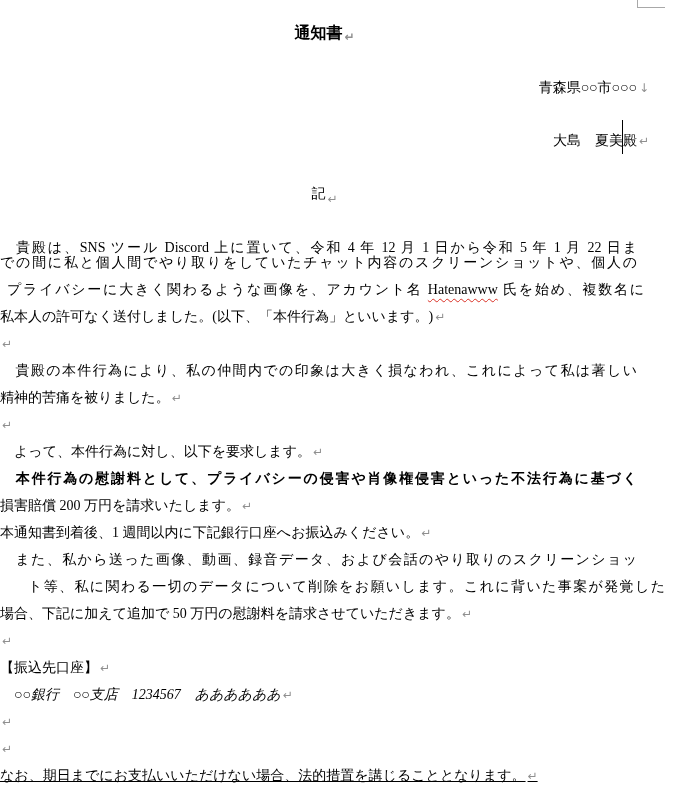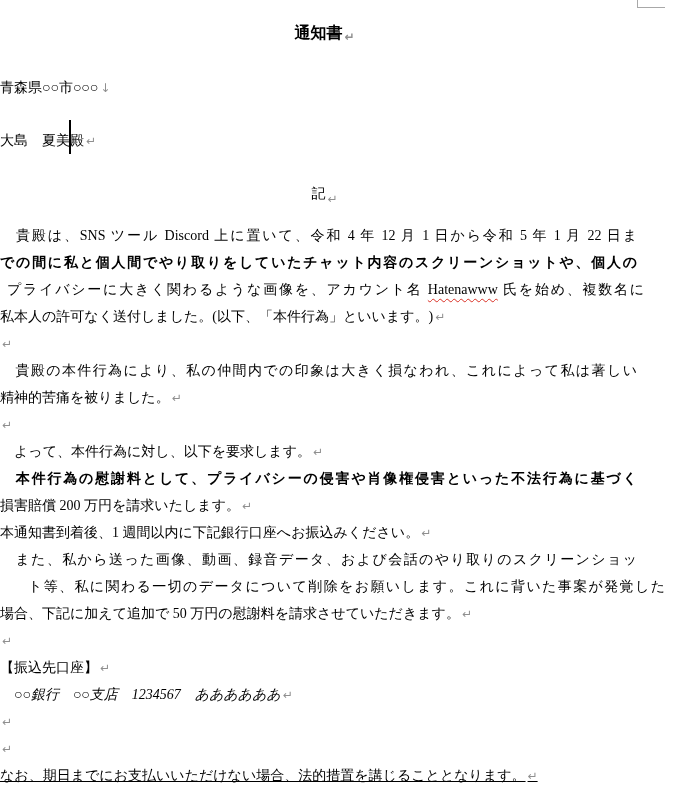--- a/index.html
+++ b/index.html
@@ -20,21 +20,21 @@
     position: absolute;
     left: 0;
     width: 637px;
     height: 27px;
     line-height: 27px;
     font-size: 14px;
     white-space: pre;
   }
   .line.bold { font-weight: bold; }
   .line.center { text-align: center; }
-  .line.right  { text-align: left; width: 649px; }
+  .line.right  { text-align: right; width: 649px; }
   .line.fill {
     white-space: normal;
     text-align: justify;
     text-align-last: justify;
     overflow: hidden;
   }
   .txt { position: relative; }
   .mark {
     font-family: "DejaVu Sans", sans-serif;
     font-size: 12px;
@@ -88,22 +88,22 @@
 </style>
 </head>
 <body>
 
 <div id="page">
   <div id="lines">
       <div class="line center bold" style="top: 19px; font-size: 16px;"><span class="txt"><span>通知書</span><span class="mark mark-after">↵</span></span></div>
       <div class="line right" style="top: 74px;"><span class="txt"><span>青森県○○市○○○</span></span><span class="mark">↓</span></div>
       <div class="line right" style="top: 127px;"><span class="txt"><span>大島　夏美</span><span class="caret-anchor"><span class="caret-bar" style="background: rgb(0, 0, 0);"></span></span><span>殿</span></span><span class="mark">↵</span></div>
       <div class="line center" style="top: 180px;"><span class="txt"><span>記</span><span class="mark mark-after">↵</span></span></div>
-      <div class="line fill" style="top: 222px;"><span class="txt"><span>　貴殿は、SNS ツール Discord 上に置いて、令和 4 年 12 月 1 日から令和 5 年 1 月 22 日ま</span></span></div>
-      <div class="line fill" style="top: 249px; font-weight: bold;"><span class="txt"><span>での間に私と個人間でやり取りをしていたチャット内容のスクリーンショットや、個人の</span></span></div>
+      <div class="line fill" style="top: 234px;"><span class="txt"><span>　貴殿は、SNS ツール Discord 上に置いて、令和 4 年 12 月 1 日から令和 5 年 1 月 22 日ま</span></span></div>
+      <div class="line fill" style="top: 249px;"><span class="txt"><span>での間に私と個人間でやり取りをしていたチャット内容のスクリーンショットや、個人の</span></span></div>
       <div class="line fill" style="top: 276px; margin-left: 7px;"><span class="txt"><span>プライバシーに大きく関わるような画像を、アカウント名 </span><span class="spell">Hatenawww</span><span> 氏を始め、複数名に</span></span></div>
       <div class="line" style="top: 303px;"><span class="txt"><span>私本人の許可なく送付しました。(以下、「本件行為」といいます。)</span></span><span class="mark">↵</span></div>
       <div class="line" style="top: 330px;"><span class="txt"><span></span></span><span class="mark">↵</span></div>
       <div class="line fill" style="top: 357px; font-family: Liberation Serif, serif;"><span class="txt"><span>　貴殿の本件行為により、私の仲間内での印象は大きく損なわれ、これによって私は著しい</span></span></div>
       <div class="line" style="top: 384px;"><span class="txt"><span>精神的苦痛を被りました。</span></span><span class="mark">↵</span></div>
       <div class="line" style="top: 411px;"><span class="txt"><span></span></span><span class="mark">↵</span></div>
       <div class="line" style="top: 438px;"><span class="txt"><span>　よって、本件行為に対し、以下を要求します。</span></span><span class="mark">↵</span></div>
       <div class="line fill" style="top: 465px; font-weight: bold;"><span class="txt"><span>　本件行為の慰謝料として、プライバシーの侵害や肖像権侵害といった不法行為に基づく</span></span></div>
       <div class="line" style="top: 492px;"><span class="txt"><span>損害賠償 200 万円を請求いたします。</span></span><span class="mark">↵</span></div>
       <div class="line" style="top: 519px;"><span class="txt"><span>本通知書到着後、1 週間以内に下記銀行口座へお振込みください。</span></span><span class="mark">↵</span></div>

